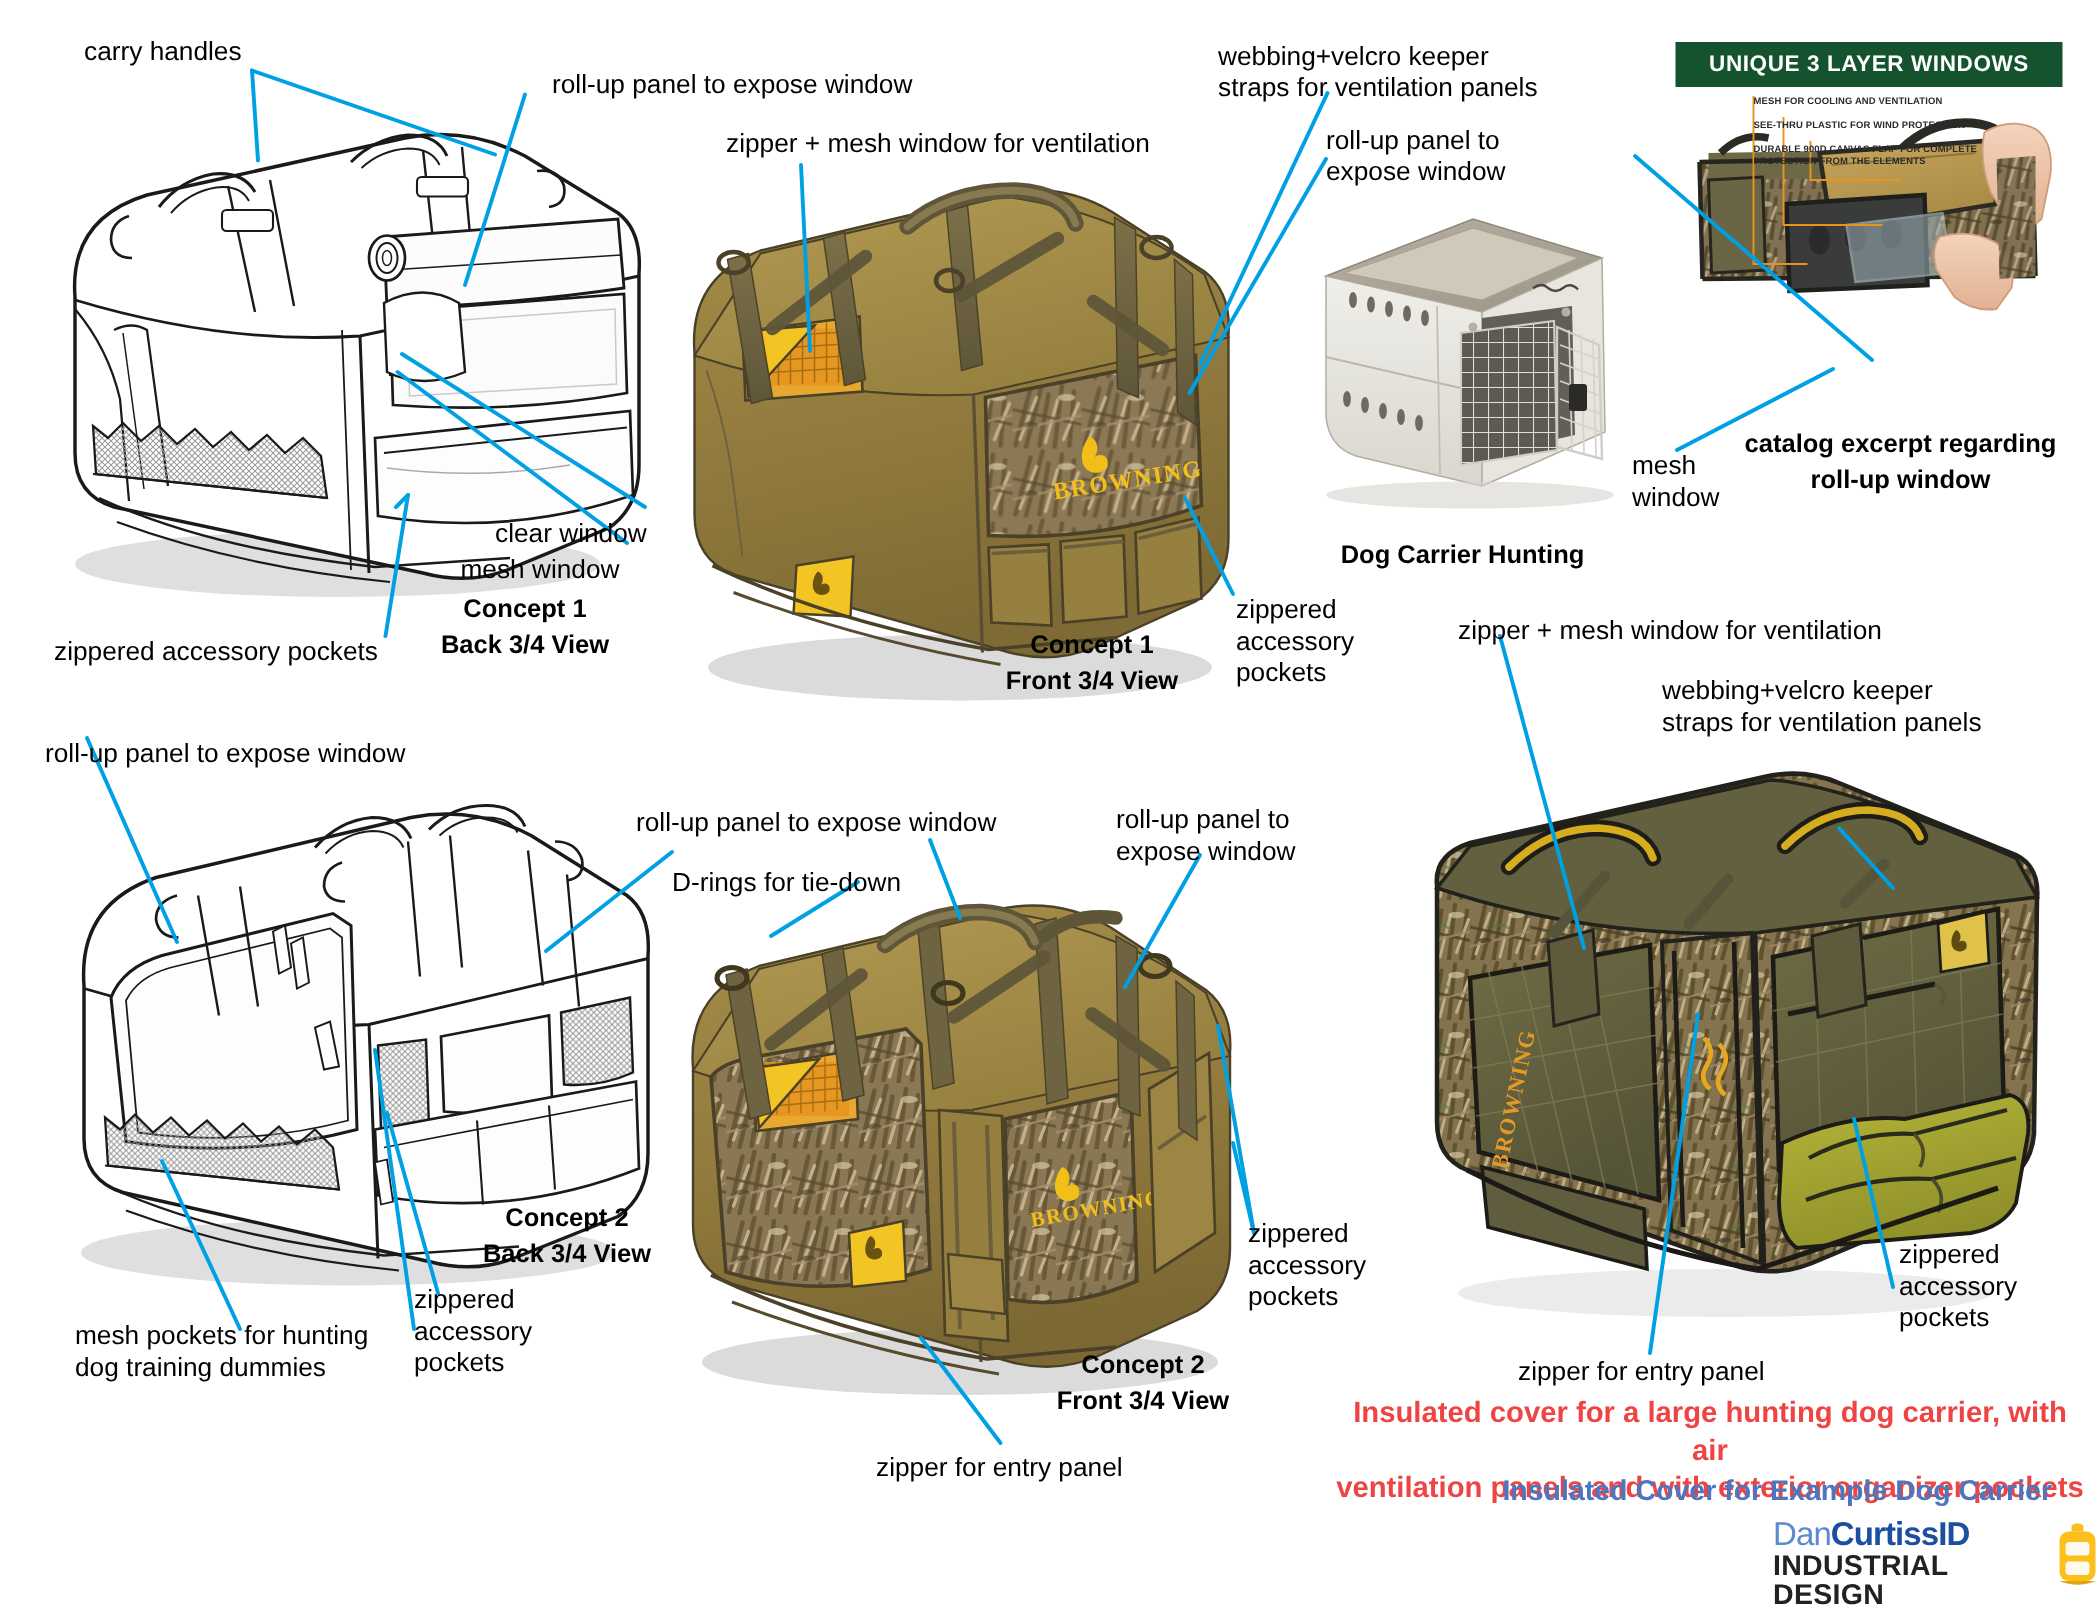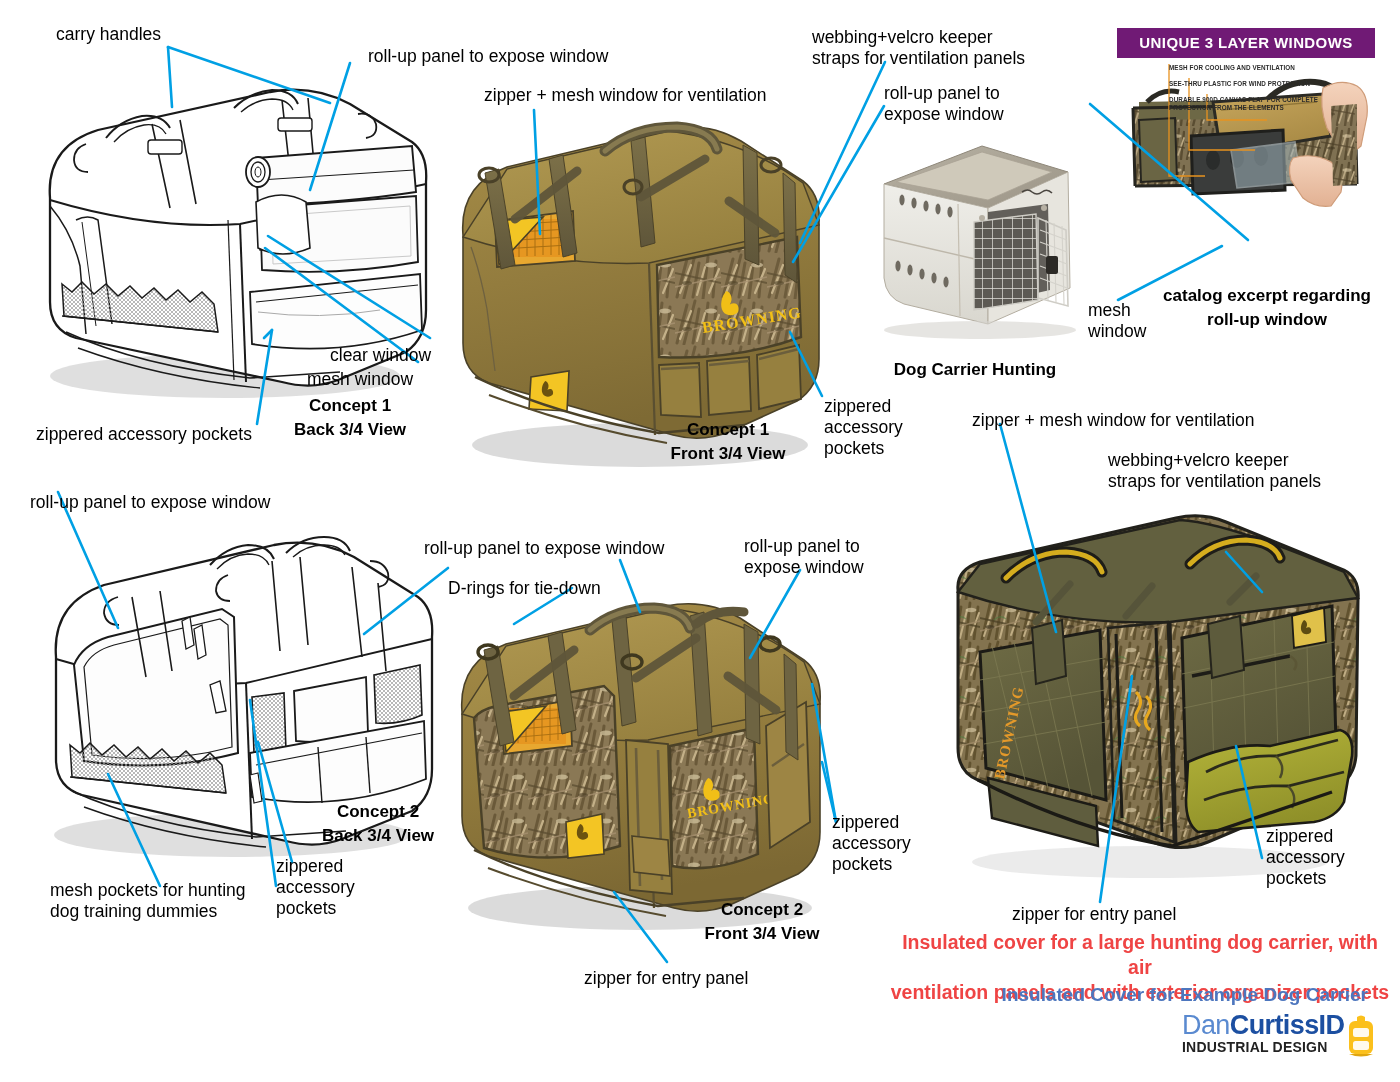--- a/index.html
+++ b/index.html
@@ -49,21 +49,21 @@
   
   .art {
     position: absolute;
   }
   
   .catalog-card {
     position: absolute;
     width: 258px;
   }
   .catalog-bar {
-    background: #701a75;
+    background: #14532d;
     color: #ffffff;
     font-weight: bold;
     font-size: 15px;
     letter-spacing: .4px;
     text-align: center;
     padding: 6px 0 7px;
     font-family: "Liberation Sans", sans-serif;
   }
   .catalog-spec {
     position: absolute;
@@ -100,29 +100,29 @@
     white-space: pre-line;
   }
   
   .logo {
     position: absolute;
     display: flex;
     align-items: flex-start;
   }
   .logo-text { line-height: 1; }
   .logo-l1 {
-    font-size: 27px;
+    font-size: 22px;
     font-weight: bold;
     letter-spacing: -.6px;
     font-family: "Liberation Sans", sans-serif;
   }
   .logo-dan { color: #5a8ad0; font-weight: normal; }
   .logo-curtiss { color: #1c4fa1; }
   .logo-l2 {
-    font-size: 14px;
+    font-size: 19px;
     font-weight: bold;
     color: #222222;
     letter-spacing: .2px;
     margin-top: 1px;
     font-family: "Liberation Sans", sans-serif;
   }
   .logo-pack { margin-left: 2px; margin-top: 2px; }
 </style>
 </head>
 <body>

